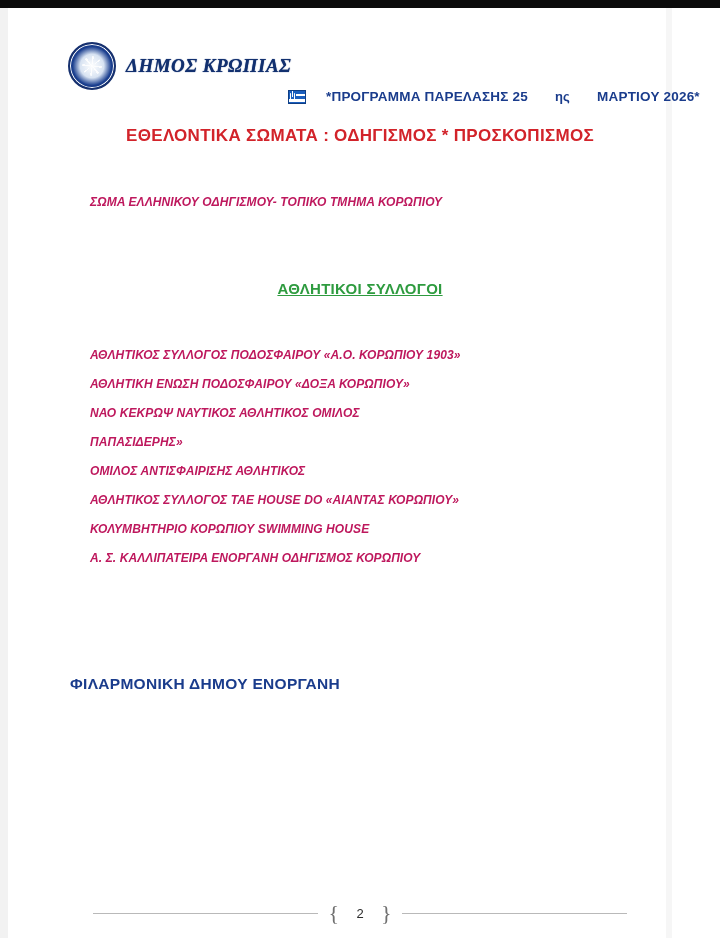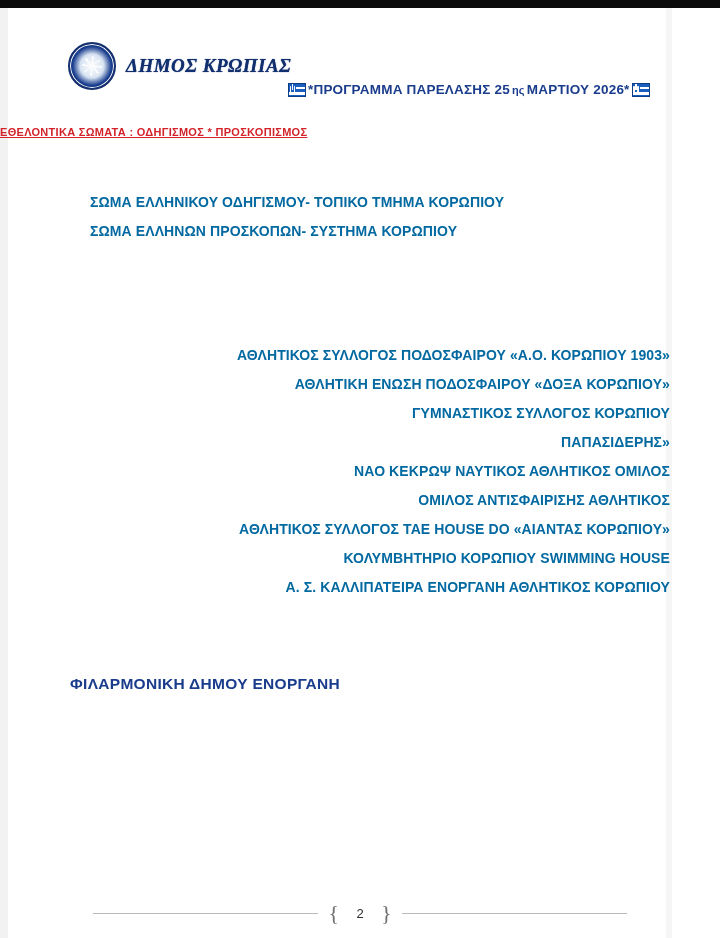--- a/index.html
+++ b/index.html
@@ -134,35 +134,34 @@
     position: absolute;
     left: 2.6px; top: 0.6px;
     width: 1.6px; height: 6px;
     background: #ffffff;
     box-shadow: -2px 2.2px 0 0 #ffffff, 2px 2.2px 0 0 #ffffff;
   }
   .prog-text {
     font-size: 13.5px;
     font-weight: bold;
     color: #1a3c8c;
-    margin: 0 2px;
+    margin: 0 20px;
     letter-spacing: .2px;
   }
 
   
   .title-red {
     position: absolute;
     left: 0;
     top: 126px;
     width: 720px;
-    text-align: left;
-    font-size: 11px;
+    text-align: center;
+    font-size: 17px;
     font-weight: bold;
     color: #d2232a;
-    text-decoration: underline;
     letter-spacing: .3px;
   }
   .title-green {
     position: absolute;
     left: 0;
     top: 280px;
     width: 720px;
     text-align: center;
     font-size: 15px;
     font-weight: bold;
@@ -171,28 +170,29 @@
     letter-spacing: .3px;
   }
 
   
   .block {
     position: absolute;
     left: 90px;
     width: 580px;
   }
   .block .line {
-    font-size: 14px;
-    font-weight: bold;
-    color: #0369a1;
+    font-size: 12px;
+    font-weight: bold;
+    color: #be185d;
     line-height: 29px;
     letter-spacing: .1px;
+    font-style: italic;
   }
   #block-volunteer { top: 188px; }
-  #block-sports { top: 341px; text-align: right; }
+  #block-sports { top: 341px; }
 
   .phil {
     position: absolute;
     left: 70px;
     top: 675px;
     font-size: 15.5px;
     font-weight: bold;
     color: #1a3c8c;
     letter-spacing: .3px;
   }
@@ -238,44 +238,43 @@
 
   <div class="header">
     <div class="logo-wrap">
       <div class="seal"></div>
       <div class="muni-name">ΔΗΜΟΣ ΚΡΩΠΙΑΣ</div>
     </div>
 
     <div class="prog-line">
       <span class="flag"></span>
       <span class="prog-text">*ΠΡΟΓΡΑΜΜΑ ΠΑΡΕΛΑΣΗΣ 25</span>
-        <sup class="prog-text" style="font-size:11px;margin:0;">ης</sup>
+        <sup class="prog-text" style="font-size:13px;margin:7px;">ης</sup>
         <span class="prog-text"> ΜΑΡΤΙΟΥ 2026*</span>
       <span class="flag"></span>
     </div>
   </div>
 
   <div class="title-red">ΕΘΕΛΟΝΤΙΚΑ ΣΩΜΑΤΑ : ΟΔΗΓΙΣΜΟΣ * ΠΡΟΣΚΟΠΙΣΜΟΣ</div>
 
   <div class="block" id="block-volunteer">
     <div class="line">ΣΩΜΑ ΕΛΛΗΝΙΚΟΥ ΟΔΗΓΙΣΜΟΥ- ΤΟΠΙΚΟ ΤΜΗΜΑ ΚΟΡΩΠΙΟΥ</div>
-    <div class="line">ΣΩΜΑ ΕΛΛΗΝΩΝ ΠΡΟΣΚΟΠΩΝ- ΣΥΣΤΗΜΑ ΚΟΡΩΠΙΟΥ</div>
-  </div>
-
+  </div>
+
+  <div class="title-green">ΑΘΛΗΤΙΚΟΙ ΣΥΛΛΟΓΟΙ</div>
 
   <div class="block" id="block-sports">
     <div class="line">ΑΘΛΗΤΙΚΟΣ ΣΥΛΛΟΓΟΣ ΠΟΔΟΣΦΑΙΡΟΥ «Α.Ο. ΚΟΡΩΠΙΟΥ 1903»</div>
     <div class="line">ΑΘΛΗΤΙΚΗ ΕΝΩΣΗ ΠΟΔΟΣΦΑΙΡΟΥ «ΔΟΞΑ ΚΟΡΩΠΙΟΥ»</div>
-    <div class="line">ΓΥΜΝΑΣΤΙΚΟΣ ΣΥΛΛΟΓΟΣ ΚΟΡΩΠΙΟΥ</div>
+    <div class="line">ΝΑΟ ΚΕΚΡΩΨ ΝΑΥΤΙΚΟΣ ΑΘΛΗΤΙΚΟΣ ΟΜΙΛΟΣ</div>
     <div class="line">ΠΑΠΑΣΙΔΕΡΗΣ»</div>
-    <div class="line">ΝΑΟ ΚΕΚΡΩΨ ΝΑΥΤΙΚΟΣ ΑΘΛΗΤΙΚΟΣ ΟΜΙΛΟΣ</div>
     <div class="line">ΟΜΙΛΟΣ ΑΝΤΙΣΦΑΙΡΙΣΗΣ ΑΘΛΗΤΙΚΟΣ</div>
     <div class="line">ΑΘΛΗΤΙΚΟΣ ΣΥΛΛΟΓΟΣ ΤΑΕ HOUSE DO «ΑΙΑΝΤΑΣ ΚΟΡΩΠΙΟΥ»</div>
     <div class="line">ΚΟΛΥΜΒΗΤΗΡΙΟ ΚΟΡΩΠΙΟΥ SWIMMING HOUSE</div>
-    <div class="line">Α.  Σ. ΚΑΛΛΙΠΑΤΕΙΡΑ ΕΝΟΡΓΑΝΗ ΑΘΛΗΤΙΚΟΣ ΚΟΡΩΠΙΟΥ</div>
+    <div class="line">Α.  Σ. ΚΑΛΛΙΠΑΤΕΙΡΑ ΕΝΟΡΓΑΝΗ ΟΔΗΓΙΣΜΟΣ ΚΟΡΩΠΙΟΥ</div>
   </div>
 
   <div class="phil">ΦΙΛΑΡΜΟΝΙΚΗ ΔΗΜΟΥ ΕΝΟΡΓΑΝΗ</div>
 
   <div class="footer">
     <div class="rule"></div>
     <div class="brace">{</div>
     <div class="page-num">2</div>
     <div class="brace">}</div>
     <div class="rule"></div>

